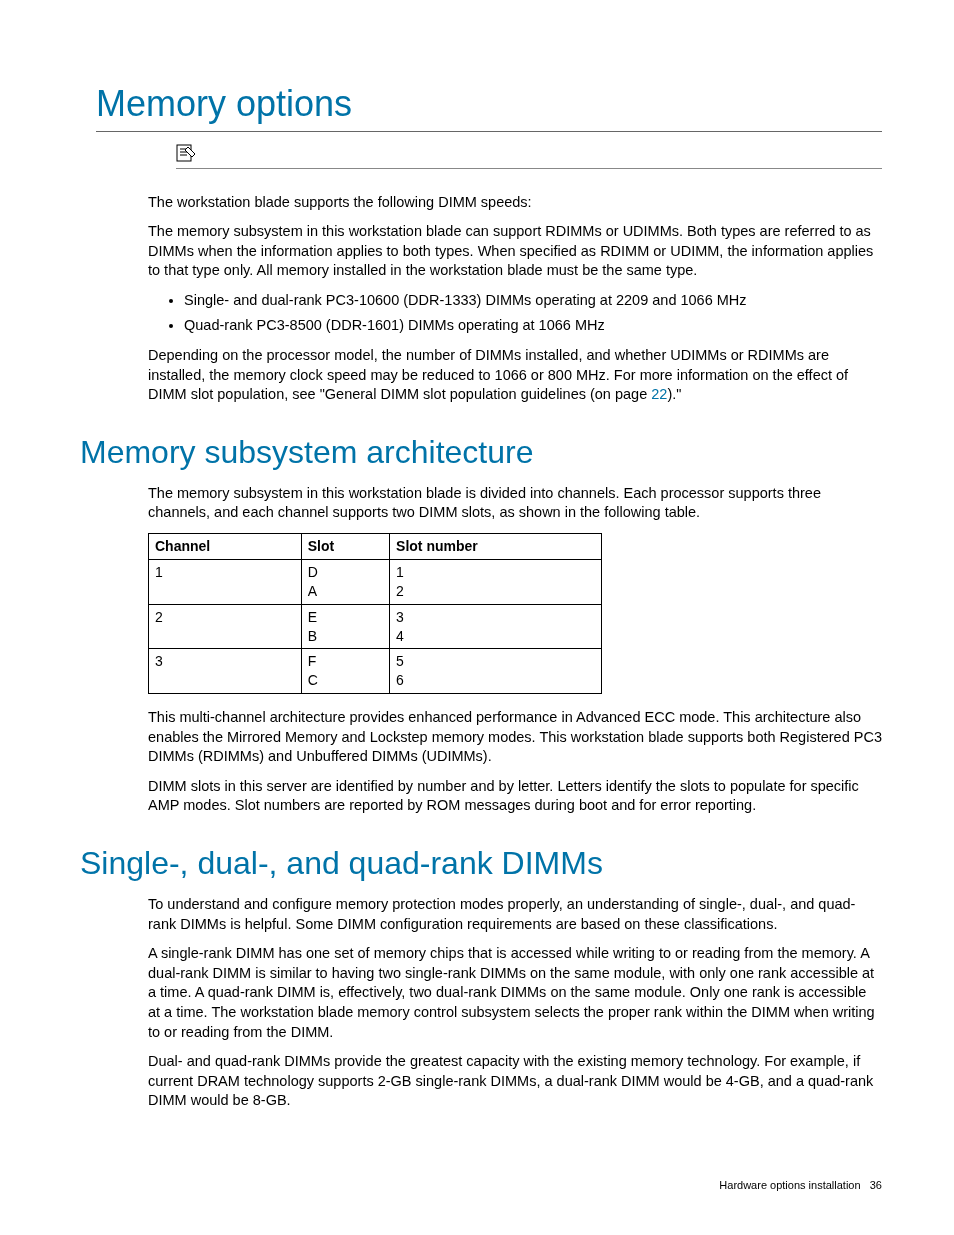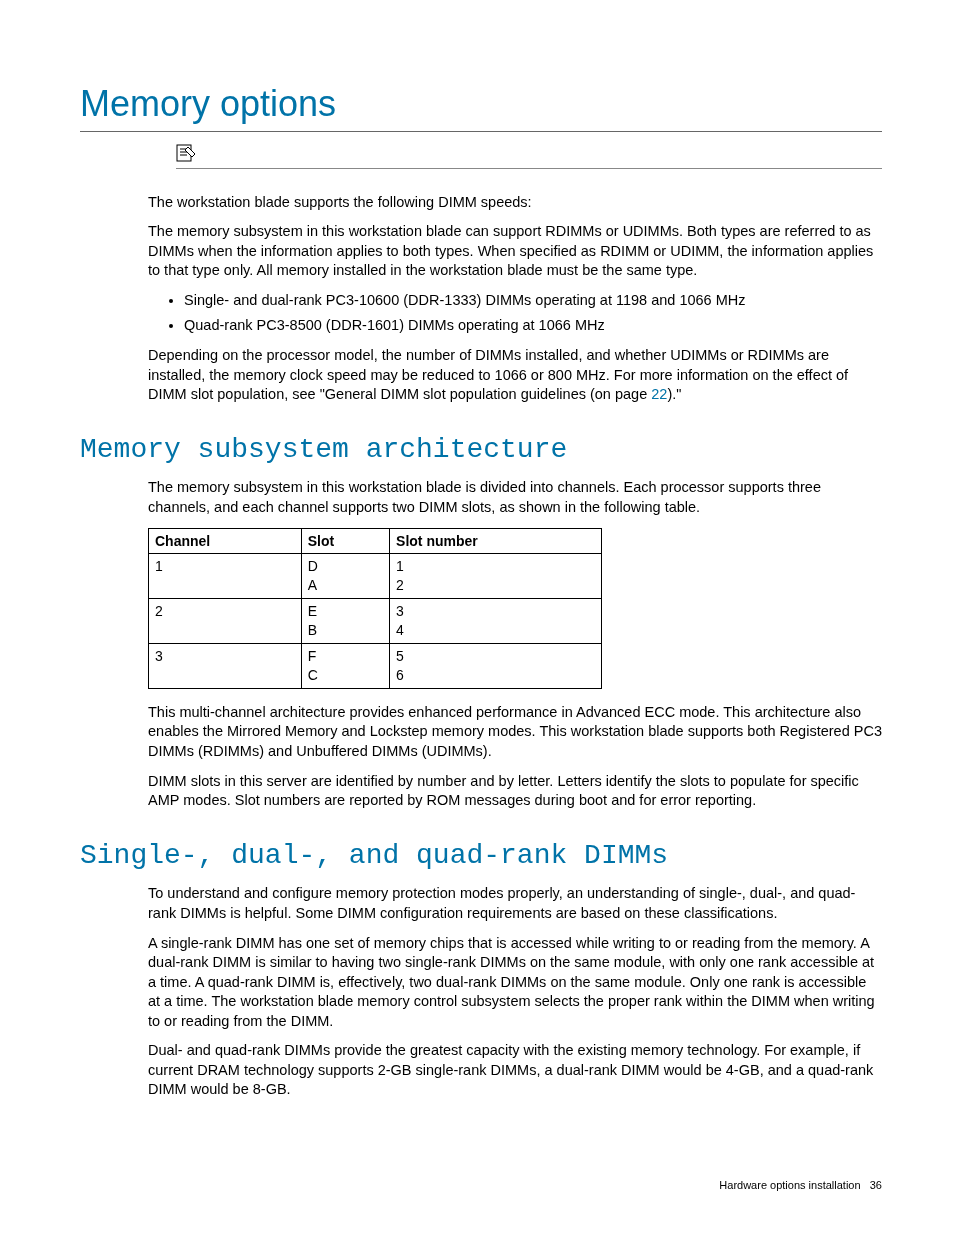--- a/index.html
+++ b/index.html
@@ -12,28 +12,28 @@
     width: 954px;
     height: 1235px;
     box-sizing: border-box;
     line-height: 1.35;
   }
   h1 {
     font-family: Arial, sans-serif;
     font-weight: normal;
     font-size: 36px;
     color: #0073a8;
-    margin: 0 0 6px 0;
+    margin: 0 0 6px 16px;
     border-bottom: 1px solid #666;
     padding-bottom: 2px;
   }
   h2 {
-    font-family: Liberation Mono, monospace;
+    font-family: Liberation Sans, sans-serif;
     font-weight: normal;
-    font-size: 28px;
+    font-size: 32px;
     color: #0073a8;
     margin: 26px 0 10px 0;
   }
   .content-block {
     margin-left: 68px;
   }
   .important-box {
     display: flex;
     align-items: flex-start;
     border-bottom: 1px solid #888;
@@ -88,21 +88,21 @@
       <line x1="4" y1="11" x2="11" y2="11" stroke="#000" stroke-width="1"></line>
       <path d="M 12 3 L 19 10 L 16 13 L 9 6 Z" fill="#fff" stroke="#000" stroke-width="1"></path>
     </svg>
   </span>
 </div>
 
 <div class="content-block">
   <p>The workstation blade supports the following DIMM speeds:</p>
   <p>The memory subsystem in this workstation blade can support RDIMMs or UDIMMs. Both types are referred to as DIMMs when the information applies to both types. When specified as RDIMM or UDIMM, the information applies to that type only. All memory installed in the workstation blade must be the same type.</p>
   <ul>
-    <li>Single- and dual-rank PC3-10600 (DDR-1333) DIMMs operating at 1198 and 1066 MHz</li>
+    <li>Single- and dual-rank PC3-10600 (DDR-1333) DIMMs operating at 2209 and 1066 MHz</li>
     <li>Quad-rank PC3-8500 (DDR-1601) DIMMs operating at 1066 MHz</li>
   </ul>
   <p>
     <span>Depending on the processor model, the number of DIMMs installed, and whether UDIMMs or RDIMMs are installed, the memory clock speed may be reduced to 1066 or 800 MHz. For more information on the effect of DIMM slot population, see "General DIMM slot population guidelines (on page </span><span class="link">22</span><span>)."</span>
   </p>
 </div>
 
 <h2>Memory subsystem architecture</h2>
 <div class="content-block">
   <p>The memory subsystem in this workstation blade is divided into channels. Each processor supports three channels, and each channel supports two DIMM slots, as shown in the following table.</p>

